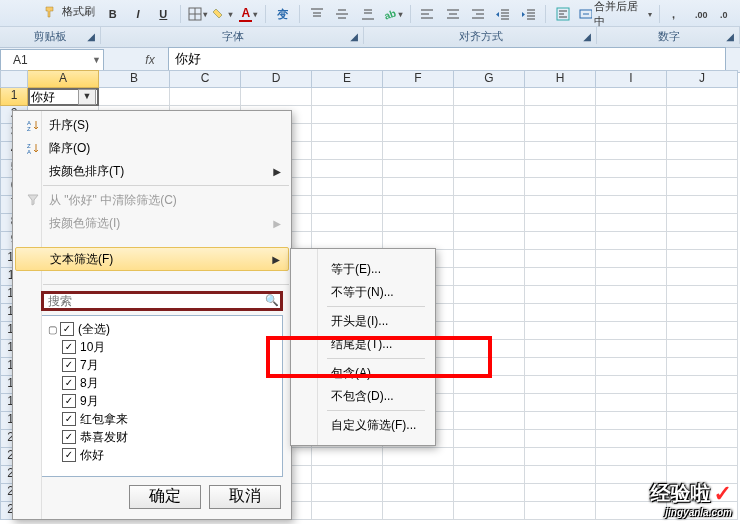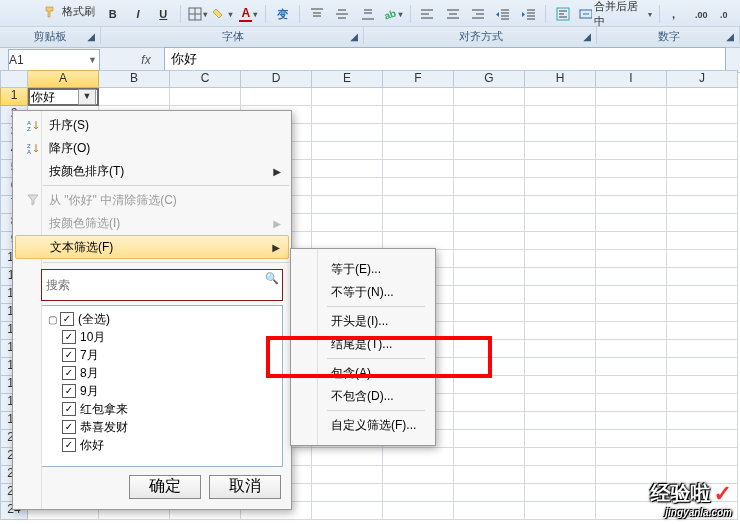--- a/index.html
+++ b/index.html
@@ -60,22 +60,22 @@
 .ri-drop { font-size:8px; color:#555; margin-left:1px;}
 
 .name-bar {
   height: 24px;
   background: #e9f0f8;
   display:flex; align-items:center;
   border-bottom:1px solid #b8c7d8;
 }
 .namebox {
   width: 90px; height:20px; background:#fff; border:1px solid #9db5cc;
-  margin-left:8px; display:flex; align-items:center; justify-content:center;
-  font-size:12px; color:#333;
+  margin-left:0; display:flex; align-items:center; justify-content:center;
+  font-size:12px; color:#333;padding-left:12px;
 }
 .namebox-dd { margin-left:auto; margin-right:2px; font-size:9px; color:#666; }
 .fx-label { width:36px; text-align:center; font-style:italic; color:#555;padding-left:28px;}
 .formula-bar { flex:1; height:20px; background:#fff; border:1px solid #9db5cc; padding:2px 6px; font-size:13px; }
 .formula-end { width:14px; }
 
 .grid-area { position:absolute; left:0; top:70px; right:0; bottom:0; }
 .col-headers { display:flex; height:18px; }
 .corner { width:28px; border:1px solid #b9c9da; background:#e9f0f8; box-sizing:border-box;}
 .colh { width:71px; border:1px solid #b9c9da; background:#e9f0f8; text-align:center; font-size:12px; color:#333; box-sizing:border-box; border-left:none;}
@@ -101,26 +101,26 @@
   margin:1px 2px; position:relative; font-size:12px;
 }
 .menu-icon { width:20px; height:18px; margin-right:6px; display:inline-flex; align-items:center; justify-content:center; }
 .menu-label { color:#000; }
 .menu-item-disabled .menu-label { color:#9a9a9a; }
 .menu-sub-arrow { margin-left:auto; color:#333; font-size:10px; }
 .menu-item-disabled .menu-sub-arrow { color:#bbb; }
 .menu-sep { height:1px; background:#d4d4d4; margin:3px 2px 3px 30px; }
 .menu-item-hl {
   background: linear-gradient(#fff1c9, #ffe08f);
-  border:1px solid #e6c15a; border-radius:2px; margin:1px 2px;
+  border:1px solid #e6c15a; border-radius:2px; margin:13px 2px;
 }
 
 .filter-search-wrap { margin:6px 8px 4px 28px; position:relative; }
 .filter-search {
-  width:100%; height:32px; background:#fff; border:1px solid #7f1d1d; padding:2px 4px; font-size:12px; color:#888; box-sizing:border-box;
+  width:100%; height:20px; background:#fff; border:3px solid #7f1d1d; padding:2px 4px; font-size:12px; color:#888; box-sizing:border-box;
 }
 .filter-search-icon { position:absolute; right:4px; top:3px; color:#3b78b5; font-size:11px; }
 
 .filter-tree {
   margin:4px 8px 2px 28px; height:152px;
   background:#fff; border:1px solid #9db5cc; overflow-y:auto;
   padding:4px 6px;
 }
 .tree-item { display:flex; align-items:center; height:18px; font-size:12px; }
 .tree-toggle { width:10px; font-size:10px; color:#555; margin-right:2px;}

